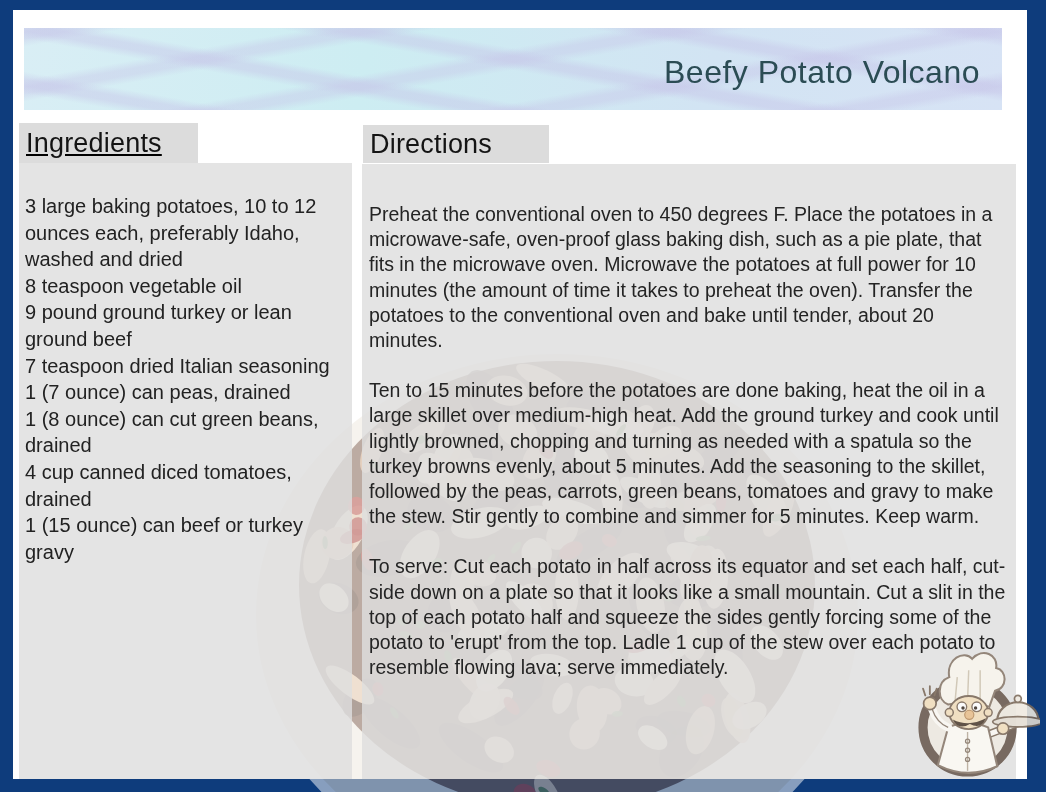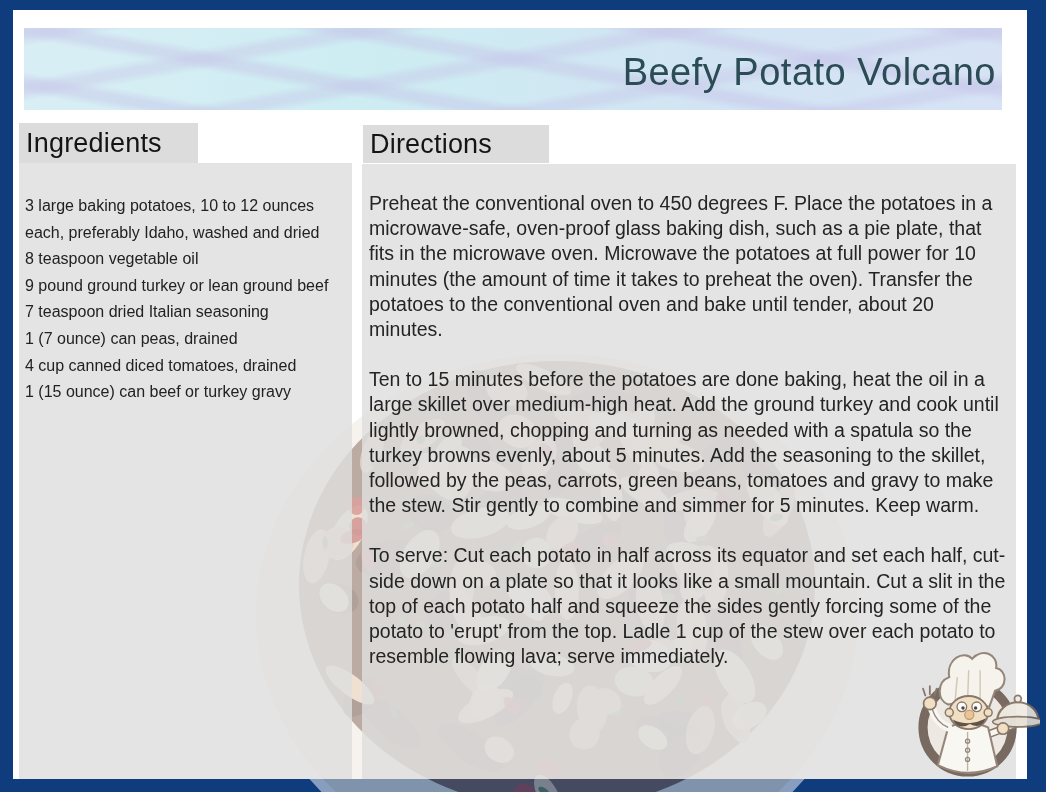--- a/index.html
+++ b/index.html
@@ -22,54 +22,54 @@
     position:absolute; left:24px; top:28px; width:978px; height:82px;
     background:
       repeating-linear-gradient(10deg,
         rgba(205,200,236,0) 0 16px, rgba(198,196,232,0.45) 24px 30px, rgba(205,200,236,0) 38px 54px),
       repeating-linear-gradient(-10deg,
         rgba(205,200,236,0) 0 16px, rgba(198,196,232,0.40) 24px 30px, rgba(205,200,236,0) 38px 54px),
       linear-gradient(100deg, #d9eef5 0%, #cdedf2 35%, #d2e4f3 70%, #d7e3f5 100%);
     display:flex; align-items:center; justify-content:flex-end;
   }
   .title {
-    margin:0; padding:6px 6px 0 0;
-    font-size:38px; font-weight:400; letter-spacing:0.5px;
+    margin:0; padding:6px 22px 0 0;
+    font-size:32px; font-weight:400; letter-spacing:0.5px;
     color:#2b4c54;
   }
   
   .food {
     position:absolute; left:245px; top:285px; width:625px; height:507px;
     opacity:0.5;
   }
   
   .h-box {
     position:absolute; height:40px;
     background:#dcdcdc;
     display:flex; align-items:center;
   }
   .h-box span {
     padding-left:7px;
     font-size:27px; color:#141414; letter-spacing:0.2px;
     white-space:nowrap;
   }
-  .h-ing { left:19px;  top:123px; width:179px; }
+  .h-ing { left:19px;  top:123px; width:179px;text-decoration:underline; }
   .h-dir { left:363px; top:125px; width:186px; height:38px; }
 
   .panel { position:absolute; background:rgba(222,222,222,0.82); }
   .p-ing { left:19px;  top:163px; width:333px; height:616px; }
   .p-dir { left:362px; top:164px; width:654px; height:615px; }
 
   .ing-list {
     margin:0; padding:30px 4px 0 6px;
     list-style:none;
-    font-size:16px; line-height:26.6px; color:#222;
+    font-size:20px; line-height:26.6px; color:#222;
   }
   .dir-text {
-    padding:27px 6px 0 7px;
+    padding:38px 6px 0 7px;
     font-size:19.5px; line-height:25.2px; color:#242424;
   }
   .dir-text p { margin:0 0 25px 0; }
 
   
   .chef {
     position:absolute; left:902px; top:652px; width:138px; height:128px;
     opacity:0.88;
   }
 </style>
@@ -233,20 +233,21 @@
     <span>Ingredients</span>
   </div>
   <section class="panel p-ing">
     <ul class="ing-list">
 
     <li class="ing-item">3 large baking potatoes, 10 to 12 ounces each, preferably Idaho, washed and dried</li>
         <li class="ing-item">8 teaspoon vegetable oil</li>
         <li class="ing-item">9 pound ground turkey or lean ground beef</li>
         <li class="ing-item">7 teaspoon dried Italian seasoning</li>
         <li class="ing-item">1 (7 ounce) can peas, drained</li>
+        <li class="ing-item">1 (8 ounce) can cut green beans, drained</li>
         <li class="ing-item">4 cup canned diced tomatoes, drained</li>
         <li class="ing-item">1 (15 ounce) can beef or turkey gravy</li>
       </ul>
   </section>
 
   <div class="h-box h-dir">
     <span>Directions</span>
   </div>
   <section class="panel p-dir">
     <div class="dir-text">

